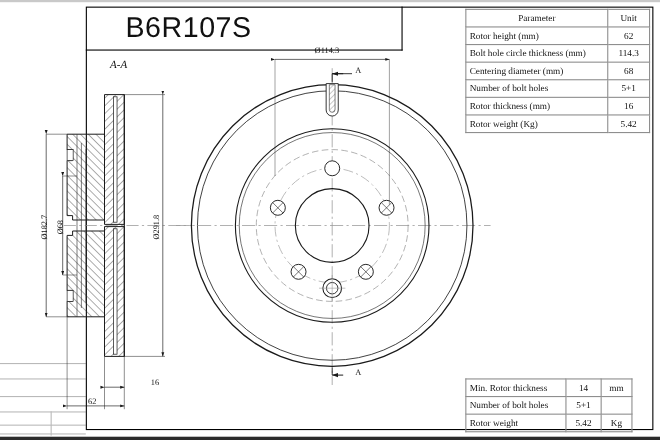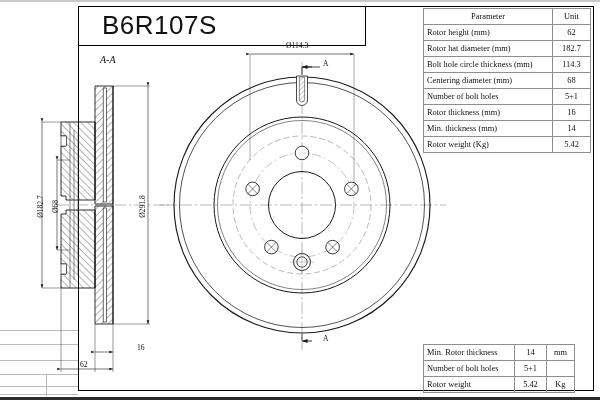--- a/index.html
+++ b/index.html
@@ -39,21 +39,21 @@
     position:absolute;left:78px;top:6px;
     width:288px;height:40px;
     border-right:1.4px solid #000;
     border-bottom:1.4px solid #000;
     box-sizing:border-box;
     display:flex;align-items:center;
   }
   .title-text{
     font-family:"Liberation Sans", sans-serif;
     font-size:26px;letter-spacing:0.5px;
-    padding-left:24px;color:#111;
+    padding-left:36px;color:#111;
   }
 
   
   .tbl{position:absolute;border-collapse:collapse;font-size:8.4px;padding-left:12px;}
   .tbl td,.tbl th{
     border:0.9px solid #8e8e8e;
     padding:0 3px;
     font-weight:normal;
     white-space:nowrap;
     height:15px;
@@ -277,42 +277,34 @@
         <th class="lbl">Parameter</th>
         <th class="val">Unit</th>
       </tr>
     </thead>
     <tbody>
       <tr>
         <td class="lbl">Rotor height (mm)</td>
         <td class="val">62</td>
       </tr>
       <tr>
-        <td class="lbl">Rotor hat diameter (mm)</td>
-        <td class="val">182.7</td>
-      </tr>
-      <tr>
         <td class="lbl">Bolt hole circle thickness (mm)</td>
         <td class="val">114.3</td>
       </tr>
       <tr>
         <td class="lbl">Centering diameter (mm)</td>
         <td class="val">68</td>
       </tr>
       <tr>
         <td class="lbl">Number of bolt holes</td>
         <td class="val">5+1</td>
       </tr>
       <tr>
         <td class="lbl">Rotor thickness (mm)</td>
         <td class="val">16</td>
-      </tr>
-      <tr>
-        <td class="lbl">Min. thickness (mm)</td>
-        <td class="val">14</td>
       </tr>
       <tr>
         <td class="lbl">Rotor weight (Kg)</td>
         <td class="val">5.42</td>
       </tr>
     </tbody>
   </table>
 
   <table class="tbl" id="summary-table">
     <tbody>

